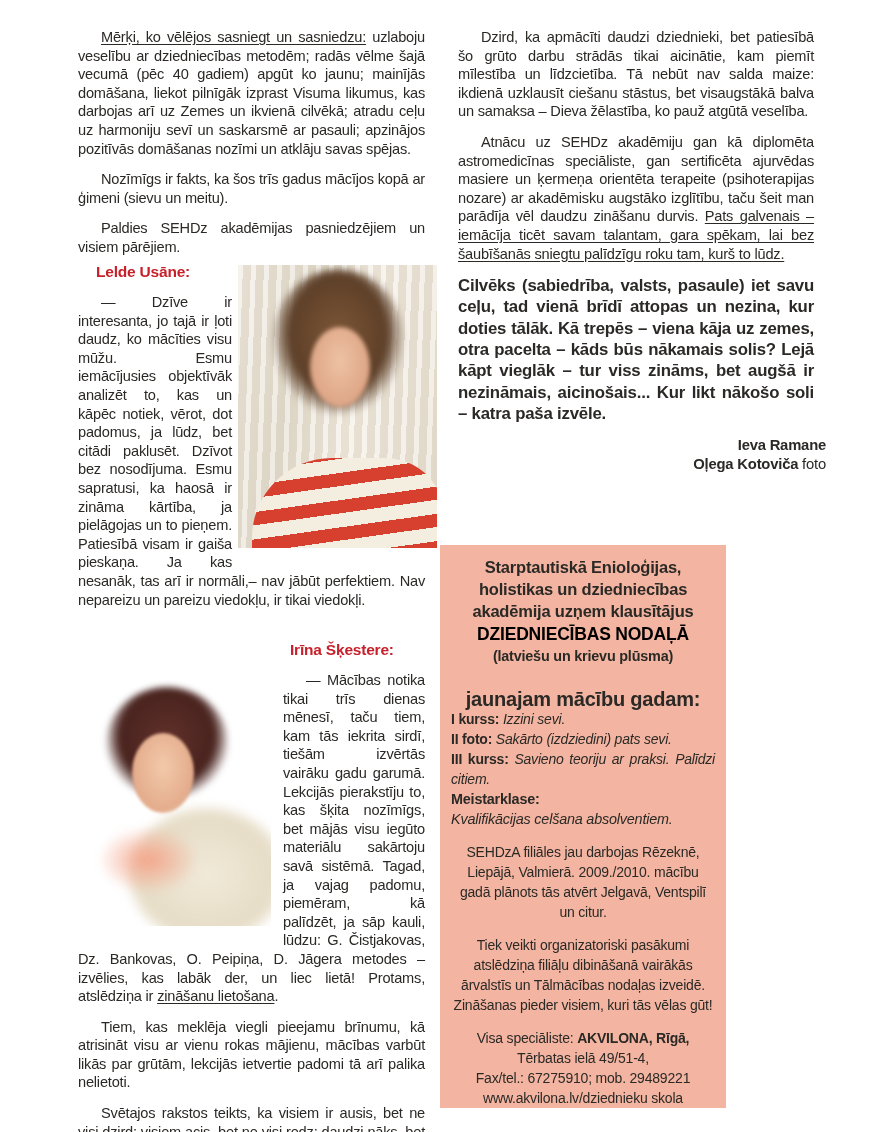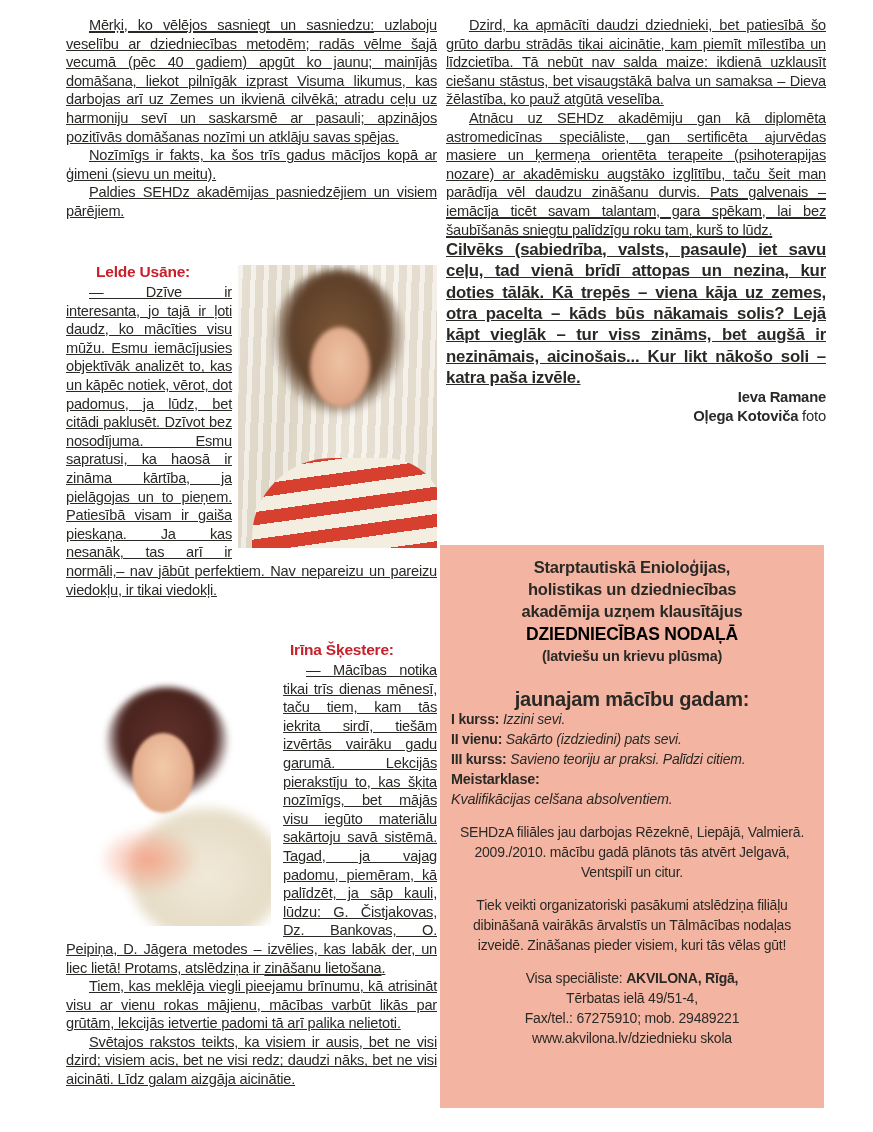--- a/index.html
+++ b/index.html
@@ -8,21 +8,21 @@
     background:#ffffff;
     font-family:"Liberation Sans", sans-serif;
     color:#2b2926;
     position:relative;
     overflow:hidden;
   }
   .page{position:absolute;left:0;top:0;width:873px;height:1132px;overflow:hidden;background:#fff;}
 
   
   .bodytext{font-size:14.6px;line-height:18.6px;letter-spacing:-0.2px;text-align:justify;}
-  .bodytext p{margin:0;text-decoration:underline;}
+  .bodytext p{margin:12px;}
   p.ind{text-indent:23px;}
   .ul{text-decoration:underline;text-underline-offset:2px;}
   .goals-block{position:absolute;left:66px;top:16px;width:371px;}
   .lelde-sec{position:absolute;left:66px;top:262px;width:371px;}
   .irina-sec{position:absolute;left:66px;top:640px;width:371px;}
   .col-right{position:absolute;left:446px;top:16px;width:380px;}
 
   h3.person{margin:0 0 2px 0;font-size:15.5px;line-height:19px;font-weight:bold;color:#c8202a;text-align:left;}
   .lelde-sec h3.person{text-indent:30px;}
   .irina-sec h3.person{text-indent:7px;}
@@ -61,21 +61,21 @@
   .photo2 .posy{position:absolute;left:34px;bottom:34px;width:96px;height:64px;border-radius:50%;
     background:radial-gradient(ellipse at 50% 50%, #f4a68c 0%, rgba(244,166,140,0) 75%);filter:blur(4px);}
 
   
   .pullquote{font-weight:bold;font-size:16.8px;line-height:21.3px;letter-spacing:-0.2px;
     text-align:justify;margin:12px 0 0 0;}
   .byline{text-align:right;font-size:14.8px;line-height:19px;}
   .byline .bold{font-weight:bold;}
 
   
-  .adbox{position:absolute;left:440px;top:545px;width:384px;height:563px;
+  .adbox{position:absolute;left:440px;top:545px;width:286px;height:563px;
     background:#f3b5a1;box-sizing:border-box;padding:11px 11px 10px 11px;
     font-size:14px;line-height:20px;letter-spacing:-0.2px;overflow:hidden;}
   .adbox p{margin:0;}
   .bx-head{font-weight:bold;font-size:16.5px;line-height:22px;text-align:center;}
   .bx-dept{font-weight:bold;font-size:17.5px;line-height:24px;text-align:center;color:#000000;}
   .bx-note{text-align:center;font-size:14.4px;line-height:20px;font-weight:bold;}
   .bx-year{font-weight:bold;text-align:center;font-size:20px;margin-top:23px !important;}
   .bx-course{text-align:justify;font-size:14px;}
   .bx-course b{font-style:normal;}
   .bx-course i{font-style:italic;}
@@ -131,21 +131,21 @@
   </div>
 
   <div class="adbox">
     <p class="bx-head">Starptautiskā Enioloģijas,</p>
     <p class="bx-head">holistikas un dziedniecības</p>
     <p class="bx-head">akadēmija uzņem klausītājus</p>
     <p class="bx-dept">DZIEDNIECĪBAS NODAĻĀ</p>
     <p class="bx-note">(latviešu un krievu plūsma)</p>
     <p class="bx-year">jaunajam mācību gadam:</p>
     <p class="bx-course"><b>I kurss:</b><i> Izzini sevi.</i></p>
-    <p class="bx-course"><b>II vienu:</b><i> Sakārto (izdziedini) pats sevi.</i></p>
+    <p class="bx-course"><b>II foto:</b><i> Sakārto (izdziedini) pats sevi.</i></p>
     <p class="bx-course"><b>III kurss:</b><i> Savieno teoriju ar praksi. Palīdzi citiem.</i></p>
     <p class="bx-master-label">Meistarklase:</p>
     <p class="bx-master-text">Kvalifikācijas celšana absolventiem.</p>
     <p class="bx-center bx-branches">SEHDzA filiāles jau darbojas Rēzeknē, Liepājā, Valmierā. 2009./2010. mācību gadā plānots tās atvērt Jelgavā, Ventspilī un citur.</p>
     <p class="bx-center bx-expansion">Tiek veikti organizatoriski pasākumi atslēdziņa filiāļu dibināšanā vairākās ārvalstīs un Tālmācības nodaļas izveidē. Zināšanas pieder visiem, kuri tās vēlas gūt!</p>
     <p class="bx-center bx-info"><span>Visa speciāliste: </span><b>AKVILONA, Rīgā,</b><br>
       <span>Tērbatas ielā 49/51-4,</span><br>
       <span>Fax/tel.: 67275910; mob. 29489221</span><br>
       <span>www.akvilona.lv/dziednieku skola</span></p>
   </div>

